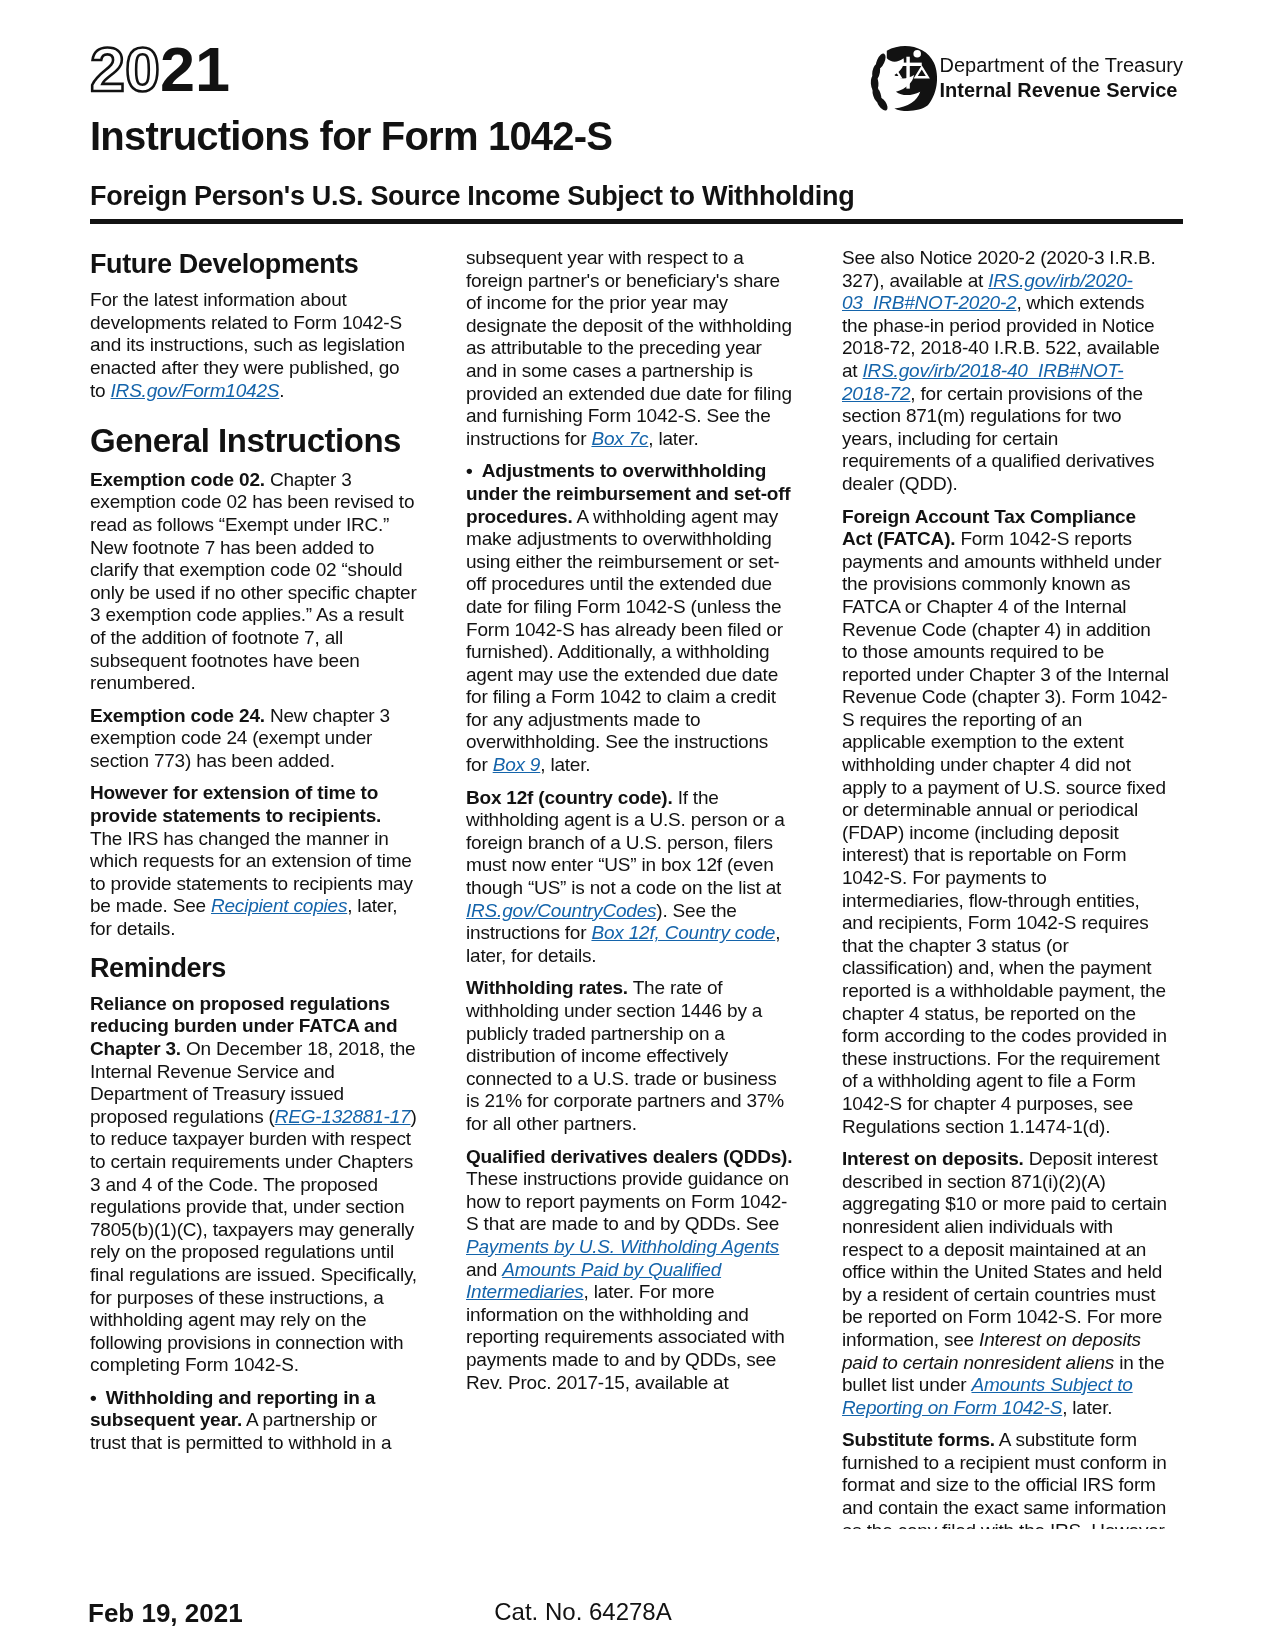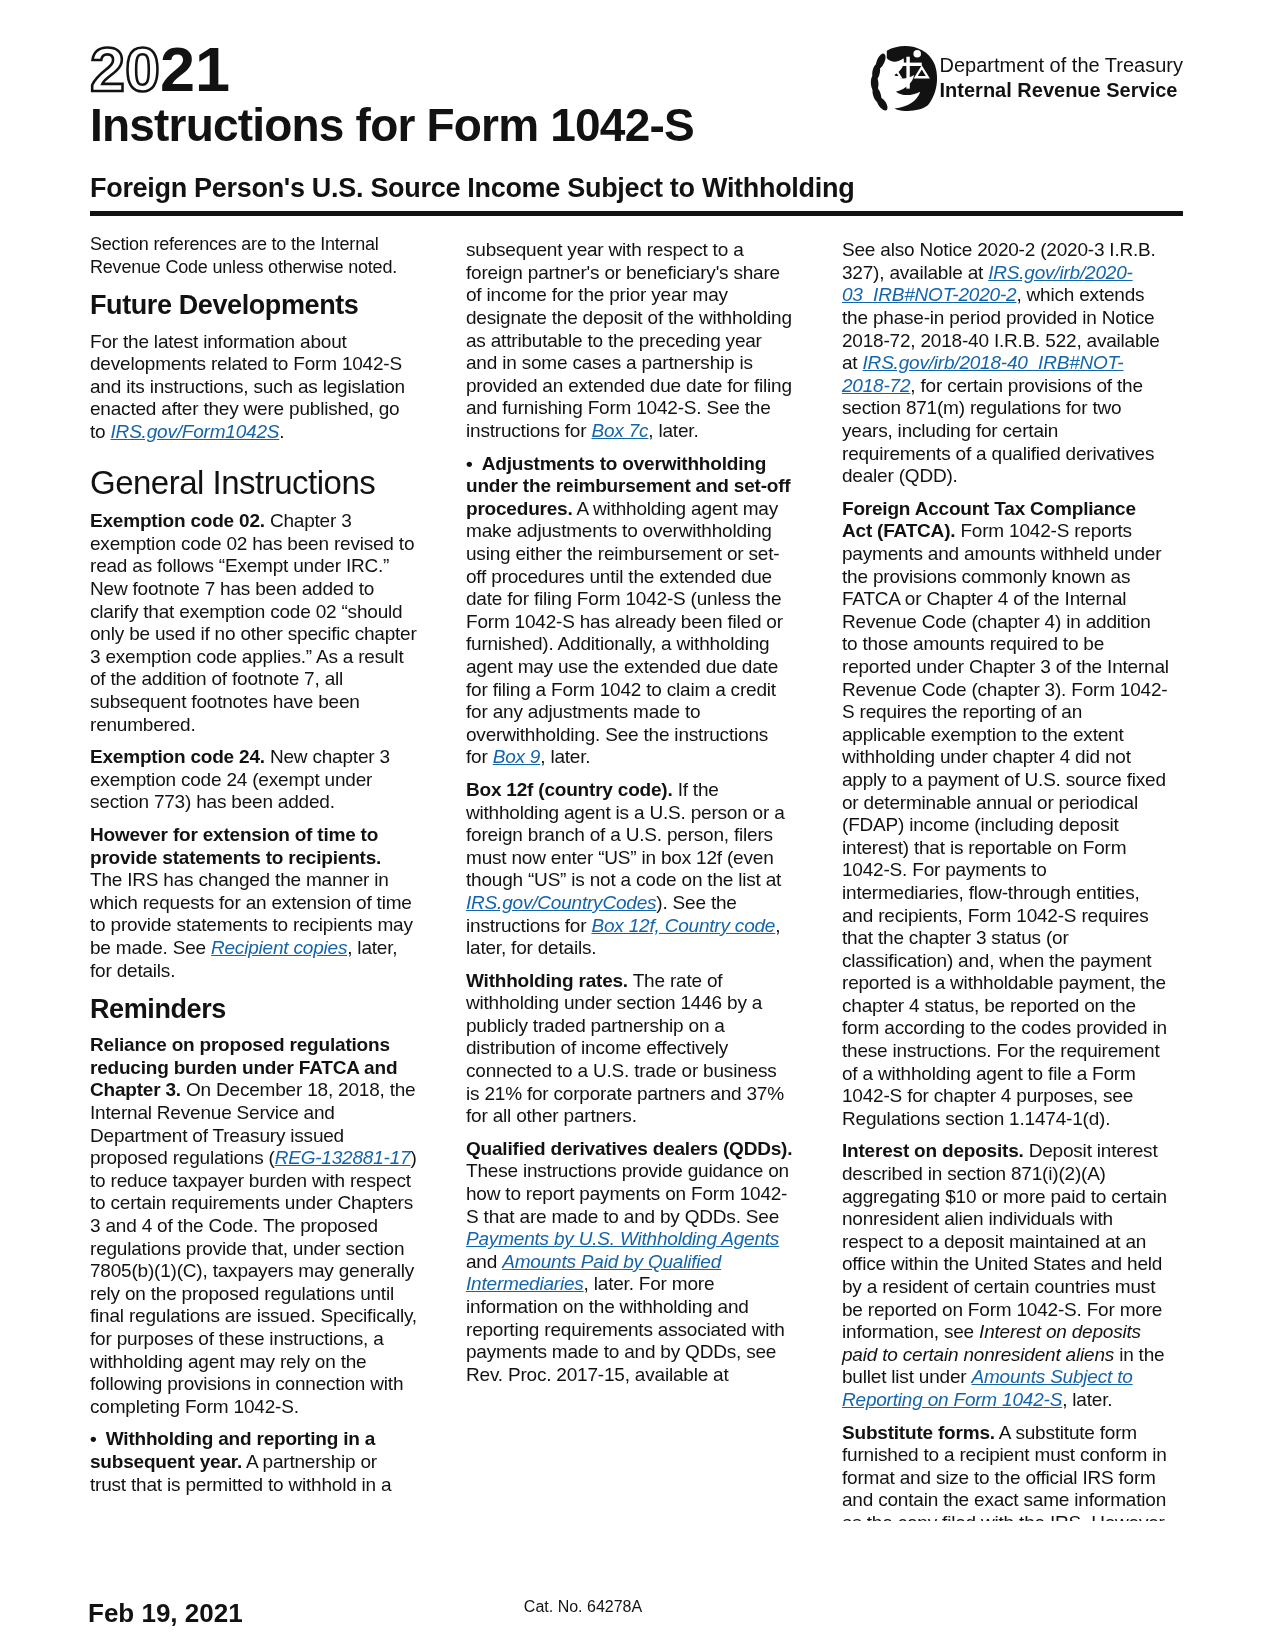--- a/index.html
+++ b/index.html
@@ -4,44 +4,44 @@
 <style>
   html,body{margin:0;padding:0;background:#fff;}
   body{width:1275px;height:1650px;font-family:"Liberation Sans",sans-serif;color:#121212;
        -webkit-font-smoothing:antialiased;}
   .page{position:relative;width:1275px;height:1650px;box-sizing:border-box;
         padding:38px 92px 0 90px;overflow:hidden;}
   
   .masthead{position:relative;}
   .year{font-size:63px;font-weight:bold;line-height:1;letter-spacing:0;}
   .year .outline{color:#fff;-webkit-text-stroke:2.6px #121212;}
-  .doc-title{font-size:46px;font-weight:bold;letter-spacing:-0.8px;line-height:1.05;}
+  .doc-title{font-size:40px;font-weight:bold;letter-spacing:-0.8px;margin-top:14px;line-height:1.05;}
   .agency-block{position:absolute;right:0;top:2px;display:flex;align-items:center;}
   .agency-text{font-size:20px;line-height:25px;}
   .agency-text .l2{font-weight:bold;}
   .subtitle{font-size:27px;font-weight:bold;margin-top:24px;letter-spacing:-0.3px;}
   .rule{height:5px;background:#121212;margin-top:7px;}
   
   .cols{display:flex;gap:49px;margin-top:13px;height:1292px;overflow:hidden;}
   .col{width:327px;flex:0 0 327px;font-size:19px;line-height:22.6px;letter-spacing:-0.2px;
        overflow-wrap:break-word;}
   .col p{margin:10px 0 0 0;}
   .col p.note{margin-top:4px;font-size:18px;}
   .col p.indent{text-indent:25px;}
-  .h1{font-size:33px;font-weight:normal;letter-spacing:-0.5px;margin:22px 0 2px 0;line-height:1.05;}
+  .h1{font-size:33px;font-weight:bold;letter-spacing:-0.5px;margin:22px 0 2px 0;line-height:1.05;}
   .h2{font-size:27px;font-weight:bold;letter-spacing:-0.4px;margin:13px 0 1px 0;line-height:1.08;}
   .b{font-weight:bold;}
   .i{font-style:italic;}
   .lnk{color:var(--link,#1464ab);font-style:italic;text-decoration:underline;cursor:pointer;
        overflow-wrap:anywhere;}
   .blt{font-weight:bold;}
   
   .footer{position:absolute;left:0;top:1598px;width:1275px;}
   .footer .date{position:absolute;left:88px;font-weight:bold;font-size:26px;}
-  .footer .cat{position:absolute;left:0;width:1166px;text-align:center;font-size:16px;}
+  .footer .cat{position:absolute;left:0;width:1166px;text-align:center;font-size:24px;}
   .logo{display:block;}
 </style>
 </head>
 <body>
 
 <div class="page">
 
   <div class="masthead">
     <div class="year"><span class="outline">20</span><span>21</span></div>
 
@@ -72,21 +72,20 @@
     </div>
 
     <div class="doc-title">Instructions for Form 1042-S</div>
   </div>
 
   <div class="subtitle">Foreign Person's U.S. Source Income Subject to Withholding</div>
   <div class="rule"></div>
 
   <div class="cols">
     <div class="col">
-        <p class="note"><span>Section references are to the Internal Revenue Code unless otherwise noted.</span></p>
         <div class="h2"><span>Future Developments</span></div>
         <p class="para"><span>For the latest information about developments related to Form 1042-S and its instructions, such as legislation enacted after they were published, go to </span><a href="#" class="lnk">IRS.gov/Form1042S</a><span>.</span></p>
         <div class="h1"><span>General Instructions</span></div>
         <p class="para"><span class="b">Exemption code 02.</span><span>  Chapter 3 exemption code 02 has been revised to read as follows “Exempt under IRC.” New footnote 7 has been added to clarify that exemption code 02 “should only be used if no other specific chapter 3 exemption code applies.” As a result of the addition of footnote 7, all subsequent footnotes have been renumbered.</span></p>
         <p class="para"><span class="b">Exemption code 24.</span><span>  New chapter 3 exemption code 24 (exempt under section 773) has been added.</span></p>
         <p class="para"><span class="b">However for extension of time to provide statements to recipients.</span><span> The IRS has changed the manner in which requests for an extension of time to provide statements to recipients may be made. See </span><a href="#" class="lnk">Recipient copies</a><span>, later, for details.</span></p>
         <div class="h2"><span>Reminders</span></div>
         <p class="para"><span class="b">Reliance on proposed regulations reducing burden under FATCA and Chapter 3.</span><span>  On December 18, 2018, the Internal Revenue Service and Department of Treasury issued proposed regulations (</span><a href="#" class="lnk">REG-132881-17</a><span>) to reduce taxpayer burden with respect to certain requirements under Chapters 3 and 4 of the Code. The proposed regulations provide that, under section 7805(b)(1)(C), taxpayers may generally rely on the proposed regulations until final regulations are issued. Specifically, for purposes of these instructions, a withholding agent may rely on the following provisions in connection with completing Form 1042-S.</span></p>
         <p class="bullet"><span class="blt">• </span><span class="b">Withholding and reporting in a subsequent year.</span><span> A partnership or trust that is permitted to withhold in a</span></p>
       </div>

